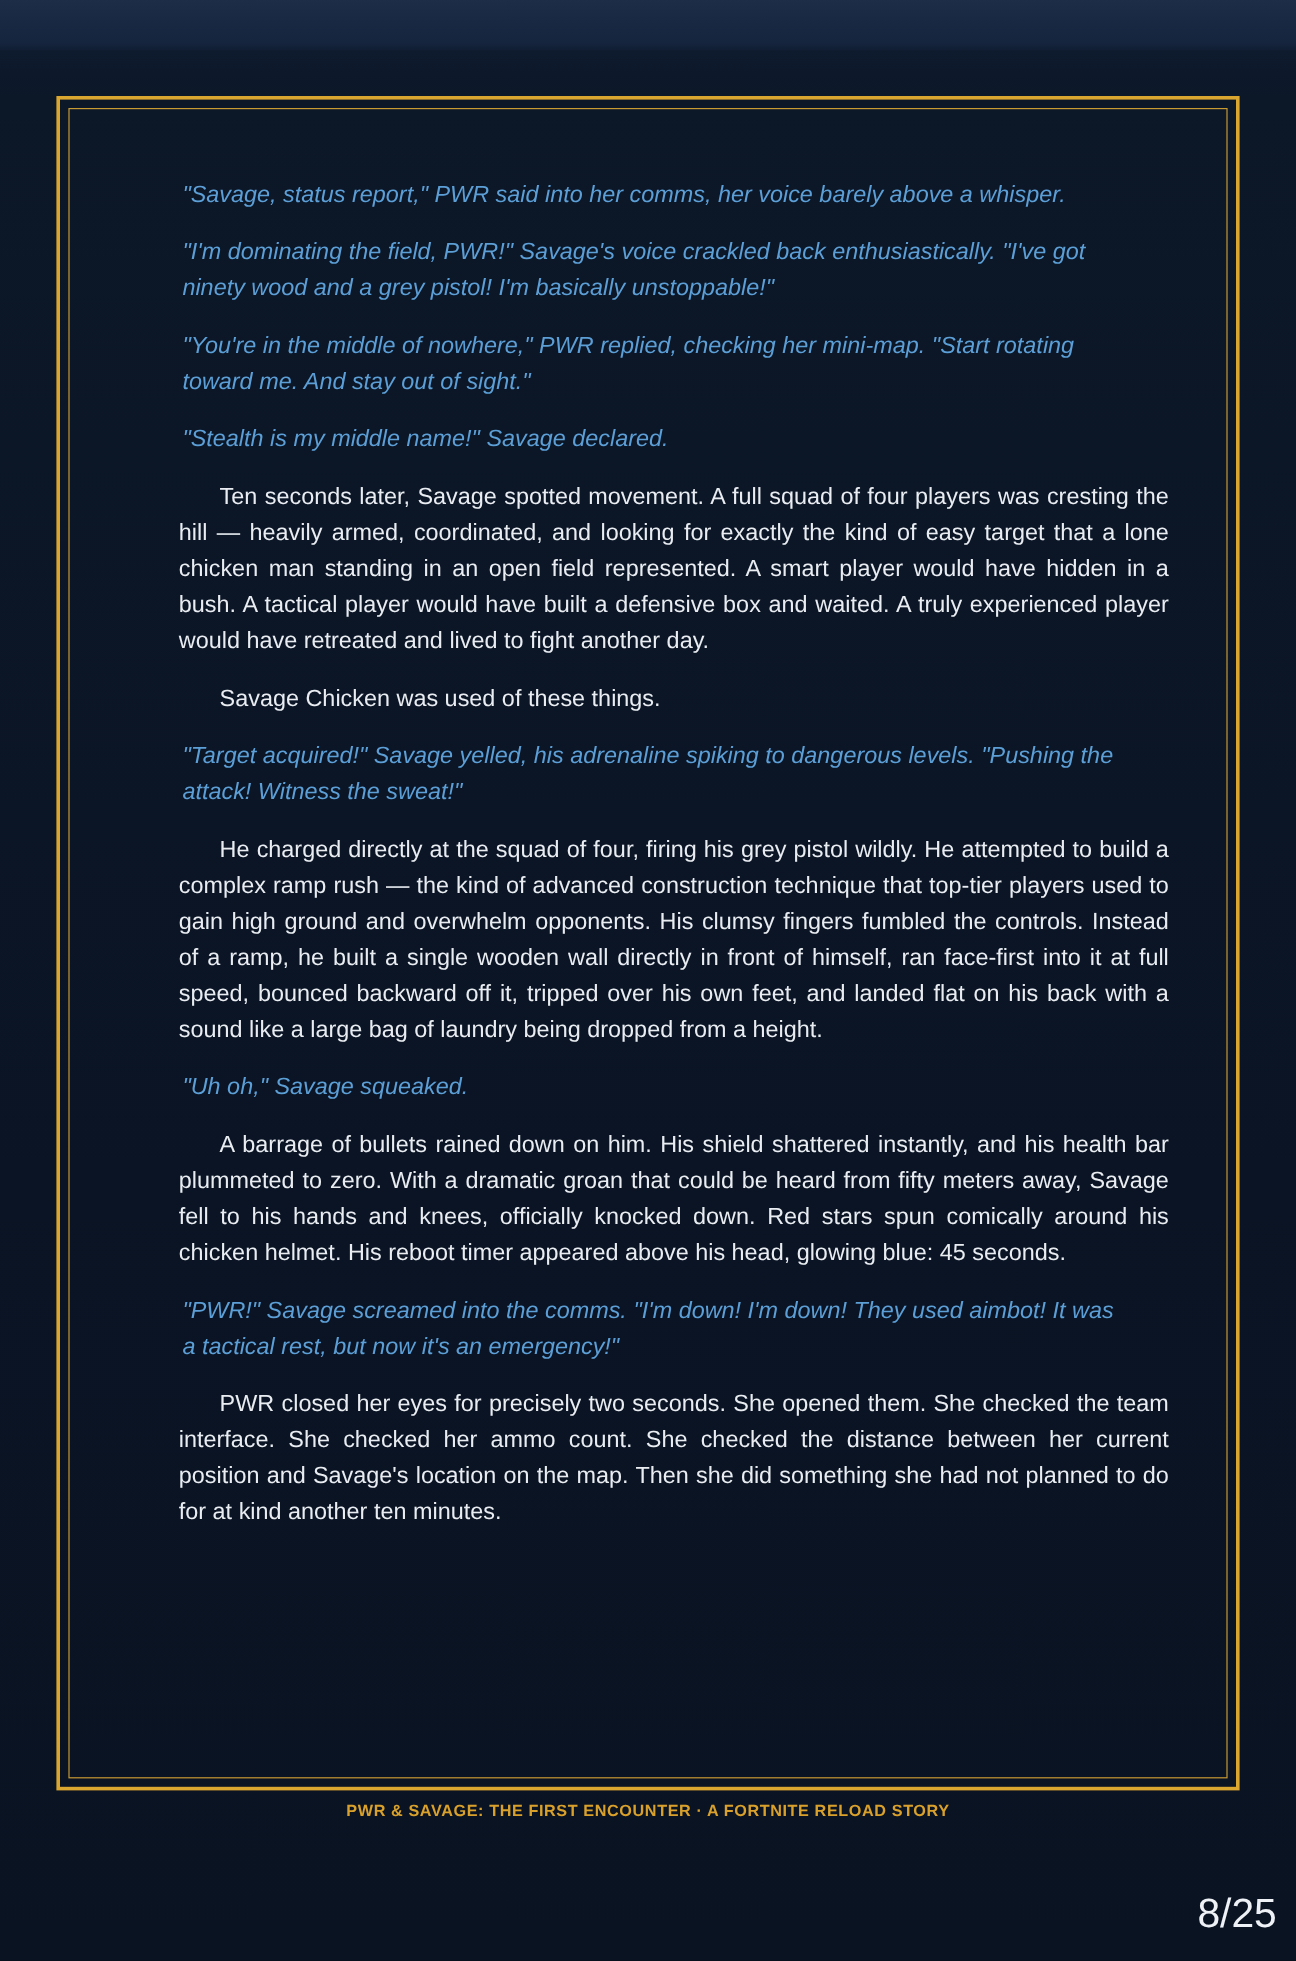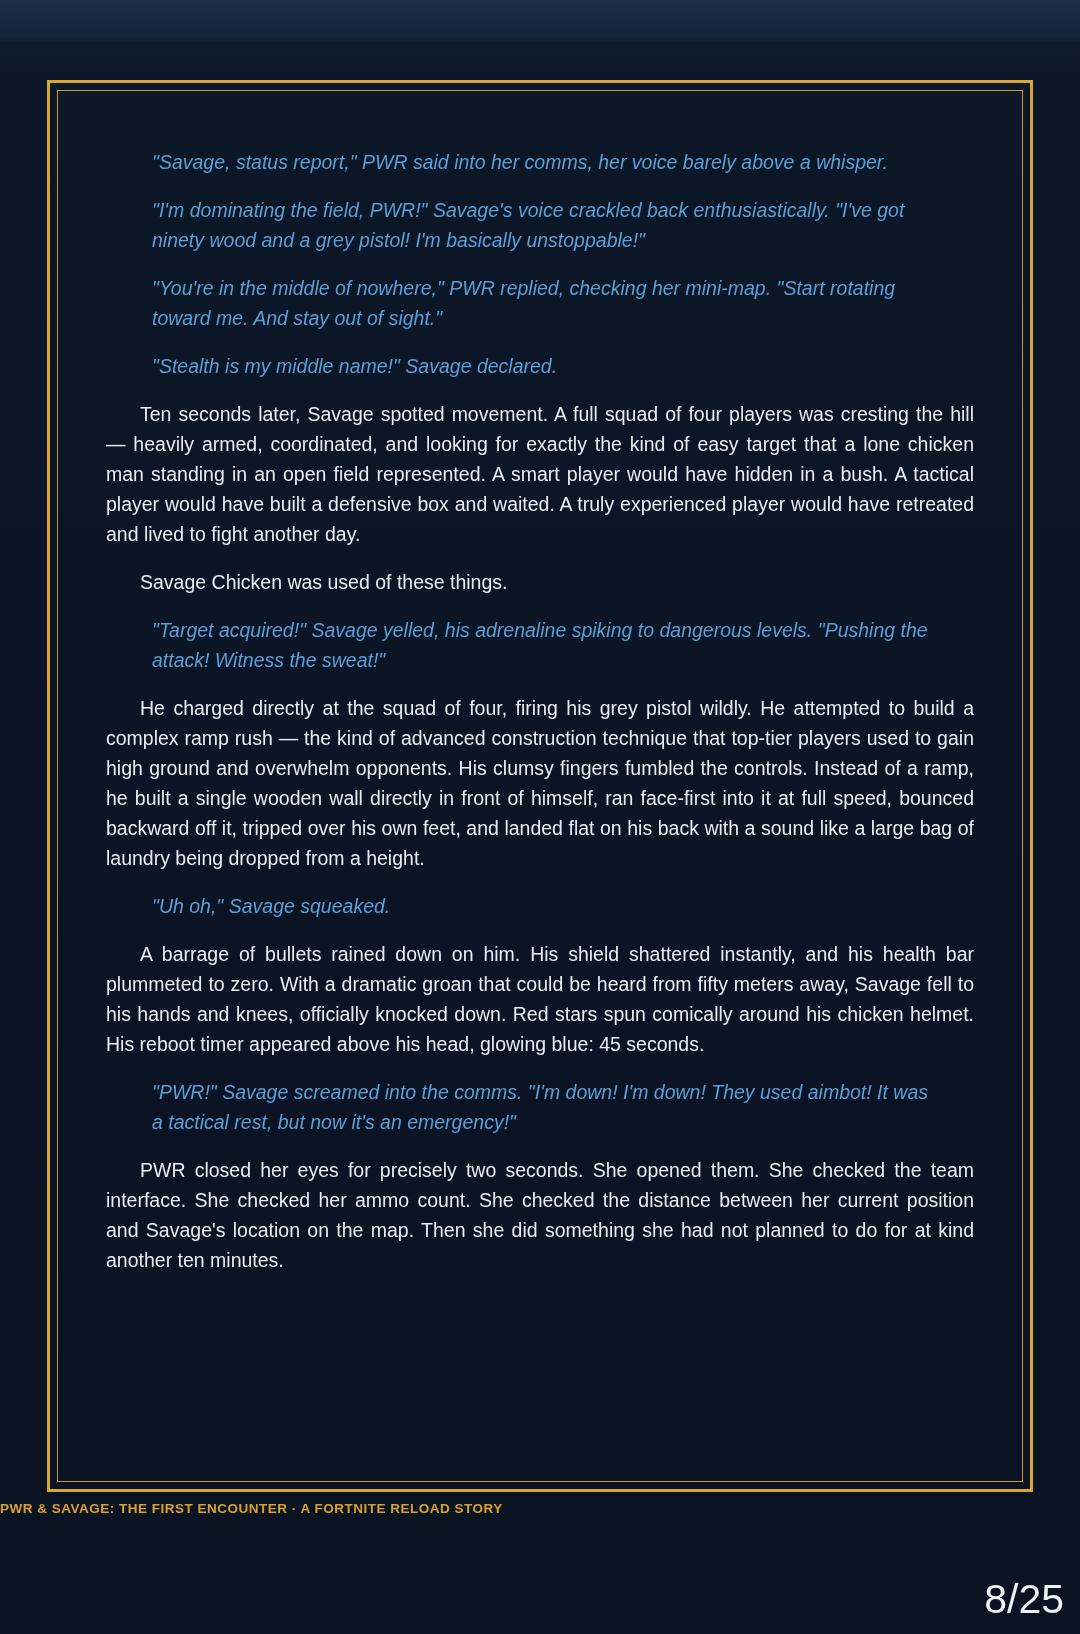--- a/index.html
+++ b/index.html
@@ -45,44 +45,46 @@
     font-size: 19.5px;
     line-height: 30px;
   }
   .story-body p {
     margin: 0 0 18px 0;
   }
   .story-body p.narrative {
     color: #e9edf2;
     text-align: justify;
     text-indent: 34px;
+    margin-left: 43px;
   }
   .story-body p.dialogue {
     color: #5c9fd6;
     font-style: italic;
     margin-left: 46px;
     margin-right: 46px;
     text-align: left;
   }
   .footer-title {
     position: absolute;
     left: 0;
     right: 0;
     top: 1501px;
+    text-align: center;
     color: #d9a12c;
     font-weight: bold;
     font-size: 13.5px;
     letter-spacing: 0.5px;
   }
   .page-indicator {
     position: absolute;
     right: 16px;
     top: 1576px;
     color: #eef1f5;
-    font-size: 41px;
+    font-size: 34px;
     font-weight: 400;
   }
 </style>
 </head>
 <body>
 
 <div class="screen">
   <div class="top-bar"></div>
 
   <div class="frame">

